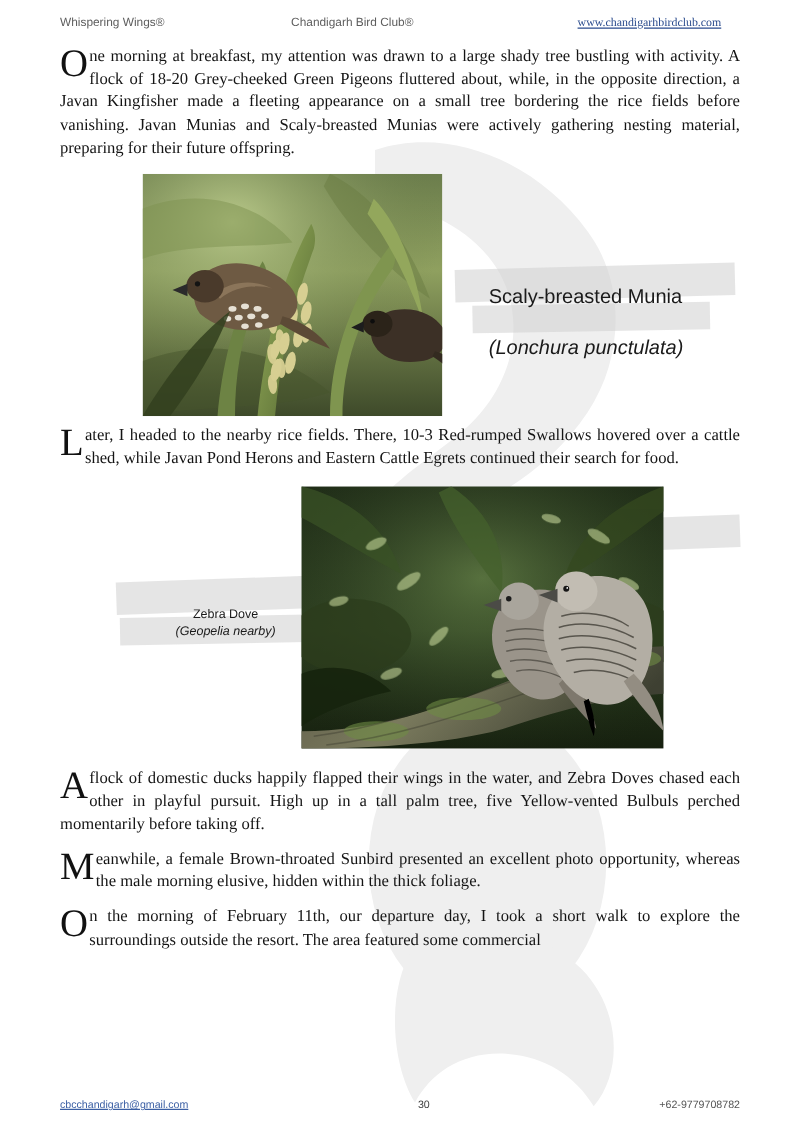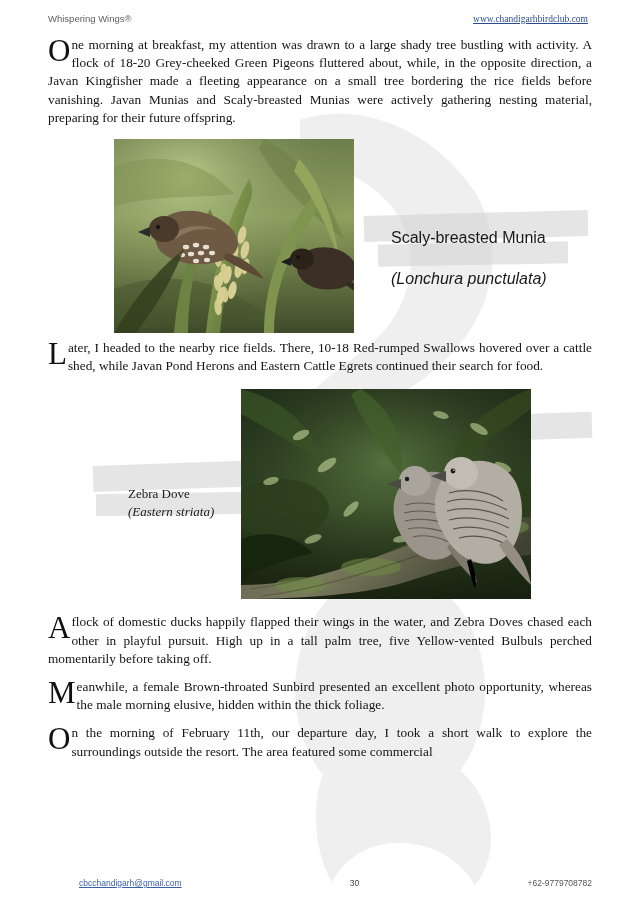--- a/index.html
+++ b/index.html
@@ -33,21 +33,21 @@
     height: 906px;
     box-sizing: border-box;
     padding: 0;
   }
 
   
   .header {
     position: absolute;
     top: 13px;
     left: 48px;
-    right: 52px;
+    right: 63px;
     display: flex;
     align-items: baseline;
     justify-content: space-between;
     font-family: "Liberation Sans", sans-serif;
     font-size: 9.5px;
     color: #5d5d5d;
   }
   .header .hdr-left { flex: 0 0 auto; }
   .header .hdr-center { flex: 1 1 auto; text-align: center; margin-left: -30px;}
   .header .hdr-right {
@@ -63,21 +63,21 @@
     bottom: 18px;
     left: 48px;
     right: 48px;
     display: flex;
     align-items: baseline;
     justify-content: space-between;
     font-family: "Liberation Sans", sans-serif;
     font-size: 8.5px;
     color: #5d5d5d;
   }
-  .footer .ft-left { color: #3b5fa4; text-decoration: underline; margin-left: 31px; }
+  .footer .ft-left { color: #3b5fa4; text-decoration: underline; }
   .footer .ft-center { text-align: left; color: #444; }
   .footer .ft-right { color: #555; }
 
   
   .content {
     position: absolute;
     top: 36px;
     left: 48px;
     width: 544px;
   }
@@ -137,25 +137,25 @@
     left: 193px;
     top: 0;
     width: 290px;
     height: 210px;
     overflow: hidden;
   }
   .fig2 .caption {
     position: absolute;
     left: 80px;
     top: 96px;
-    font-family: Liberation Serif, serif;
-    font-size: 13px;
+    font-family: Liberation Sans, sans-serif;
+    font-size: 10px;
     line-height: 1.35;
     color: #1a1a1a;
-    text-align: left;
+    text-align: center;
     width: 105px;
   }
   .fig2 .caption .sci { font-style: italic; }
 
   
   .photo-inner { width: 100%; height: 100%; display: block; }
 
   
   .brush {
     position: absolute;
@@ -173,20 +173,21 @@
     <path d="M250 430 C300 415 360 430 400 465 C430 492 440 535 425 570 C410 605 375 625 340 630 C360 600 365 565 350 538 C333 508 295 492 260 492 C280 475 290 455 285 440 Z"></path>
     <ellipse cx="390" cy="690" rx="95" ry="120"></ellipse>
     <path d="M330 760 C370 735 430 740 465 775 C495 805 500 855 475 885 C460 860 435 845 405 843 C370 841 345 858 332 882 C312 850 310 790 330 760 Z"></path>
   </g>
 </svg>
 
 <div class="page">
 
   <div class="header">
     <span class="hdr-left">Whispering Wings®</span>
+    <span class="hdr-center">Chandigarh Bird Club®</span>
     <span class="hdr-right">www.chandigarhbirdclub.com</span>
   </div>
 
   <div class="content">
 
     <p class="para"><span class="dropcap">O</span><span>ne morning at breakfast, my attention was drawn to a large shady tree bustling with activity. A flock of 18-20 Grey-cheeked Green Pigeons fluttered about, while, in the opposite direction, a Javan Kingfisher made a fleeting appearance on a small tree bordering the rice fields before vanishing. Javan Munias and Scaly-breasted Munias were actively gathering nesting material, preparing for their future offspring.</span></p>
 
     <div class="fig1">
 
       <div class="brush" style="left:316px; top:74px; width:224px; height:26px; transform:rotate(-1.5deg);"></div>
@@ -278,21 +279,21 @@
           <path d="M0 194 C20 160 44 130 70 110 C58 142 40 170 22 194 Z" fill="#33401f" opacity="0.85"></path>
         </svg>
       </div>
 
       <div class="caption">
         <div>Scaly-breasted Munia</div>
         <div class="sci">(Lonchura punctulata)</div>
       </div>
     </div>
 
-    <p class="para"><span class="dropcap">L</span><span>ater, I headed to the nearby rice fields. There, 10-18 Red-rumped Swallows hovered over a cattle shed, while Javan Pond Herons and Eastern Cattle Egrets continued their search for food.</span></p>
+    <p class="para"><span class="dropcap">L</span><span>ater, I headed to the nearby rice fields. There, 10-3 Red-rumped Swallows hovered over a cattle shed, while Javan Pond Herons and Eastern Cattle Egrets continued their search for food.</span></p>
 
     <div class="fig2">
 
       <div class="brush" style="left:45px; top:74px; width:170px; height:26px; transform:rotate(-2deg);"></div>
       <div class="brush" style="left:48px; top:104px; width:150px; height:22px; transform:rotate(-1deg);"></div>
       <div class="brush" style="left:468px; top:24px; width:76px; height:26px; transform:rotate(-2deg);"></div>
 
       <div class="photo">
         <svg class="photo-inner" viewBox="0 0 290 210" preserveAspectRatio="none">
           <defs>
@@ -379,21 +380,21 @@
             <path d="M70 76 C84 90 92 108 94 122 C80 108 68 92 62 82 Z" fill="#938d82"></path>
             <path d="M34 96 C38 108 40 118 38 126 C34 116 32 106 30 98 Z" fill="#8d8currentColor"></path>
           </g>
 
           <path d="M0 150 C26 140 54 146 72 164 C44 170 18 180 0 192 Z" fill="#16230d" opacity="0.9"></path>
         </svg>
       </div>
 
       <div class="caption">
         <div>Zebra Dove</div>
-        <div class="sci">(Eastern striata)</div>
+        <div class="sci">(Geopelia nearby)</div>
       </div>
     </div>
 
     <p class="para"><span class="dropcap">A</span><span>flock of domestic ducks happily flapped their wings in the water, and Zebra Doves chased each other in playful pursuit. High up in a tall palm tree, five Yellow-vented Bulbuls perched momentarily before taking off.</span></p>
 
     <p class="para" style="margin-top:10px;"><span class="dropcap">M</span><span>eanwhile, a female Brown-throated Sunbird presented an excellent photo opportunity, whereas the male morning elusive, hidden within the thick foliage.</span></p>
 
     <p class="para" style="margin-top:10px;"><span class="dropcap">O</span><span>n the morning of February 11th, our departure day, I took a short walk to explore the surroundings outside the resort. The area featured some commercial</span></p>
 
   </div>

